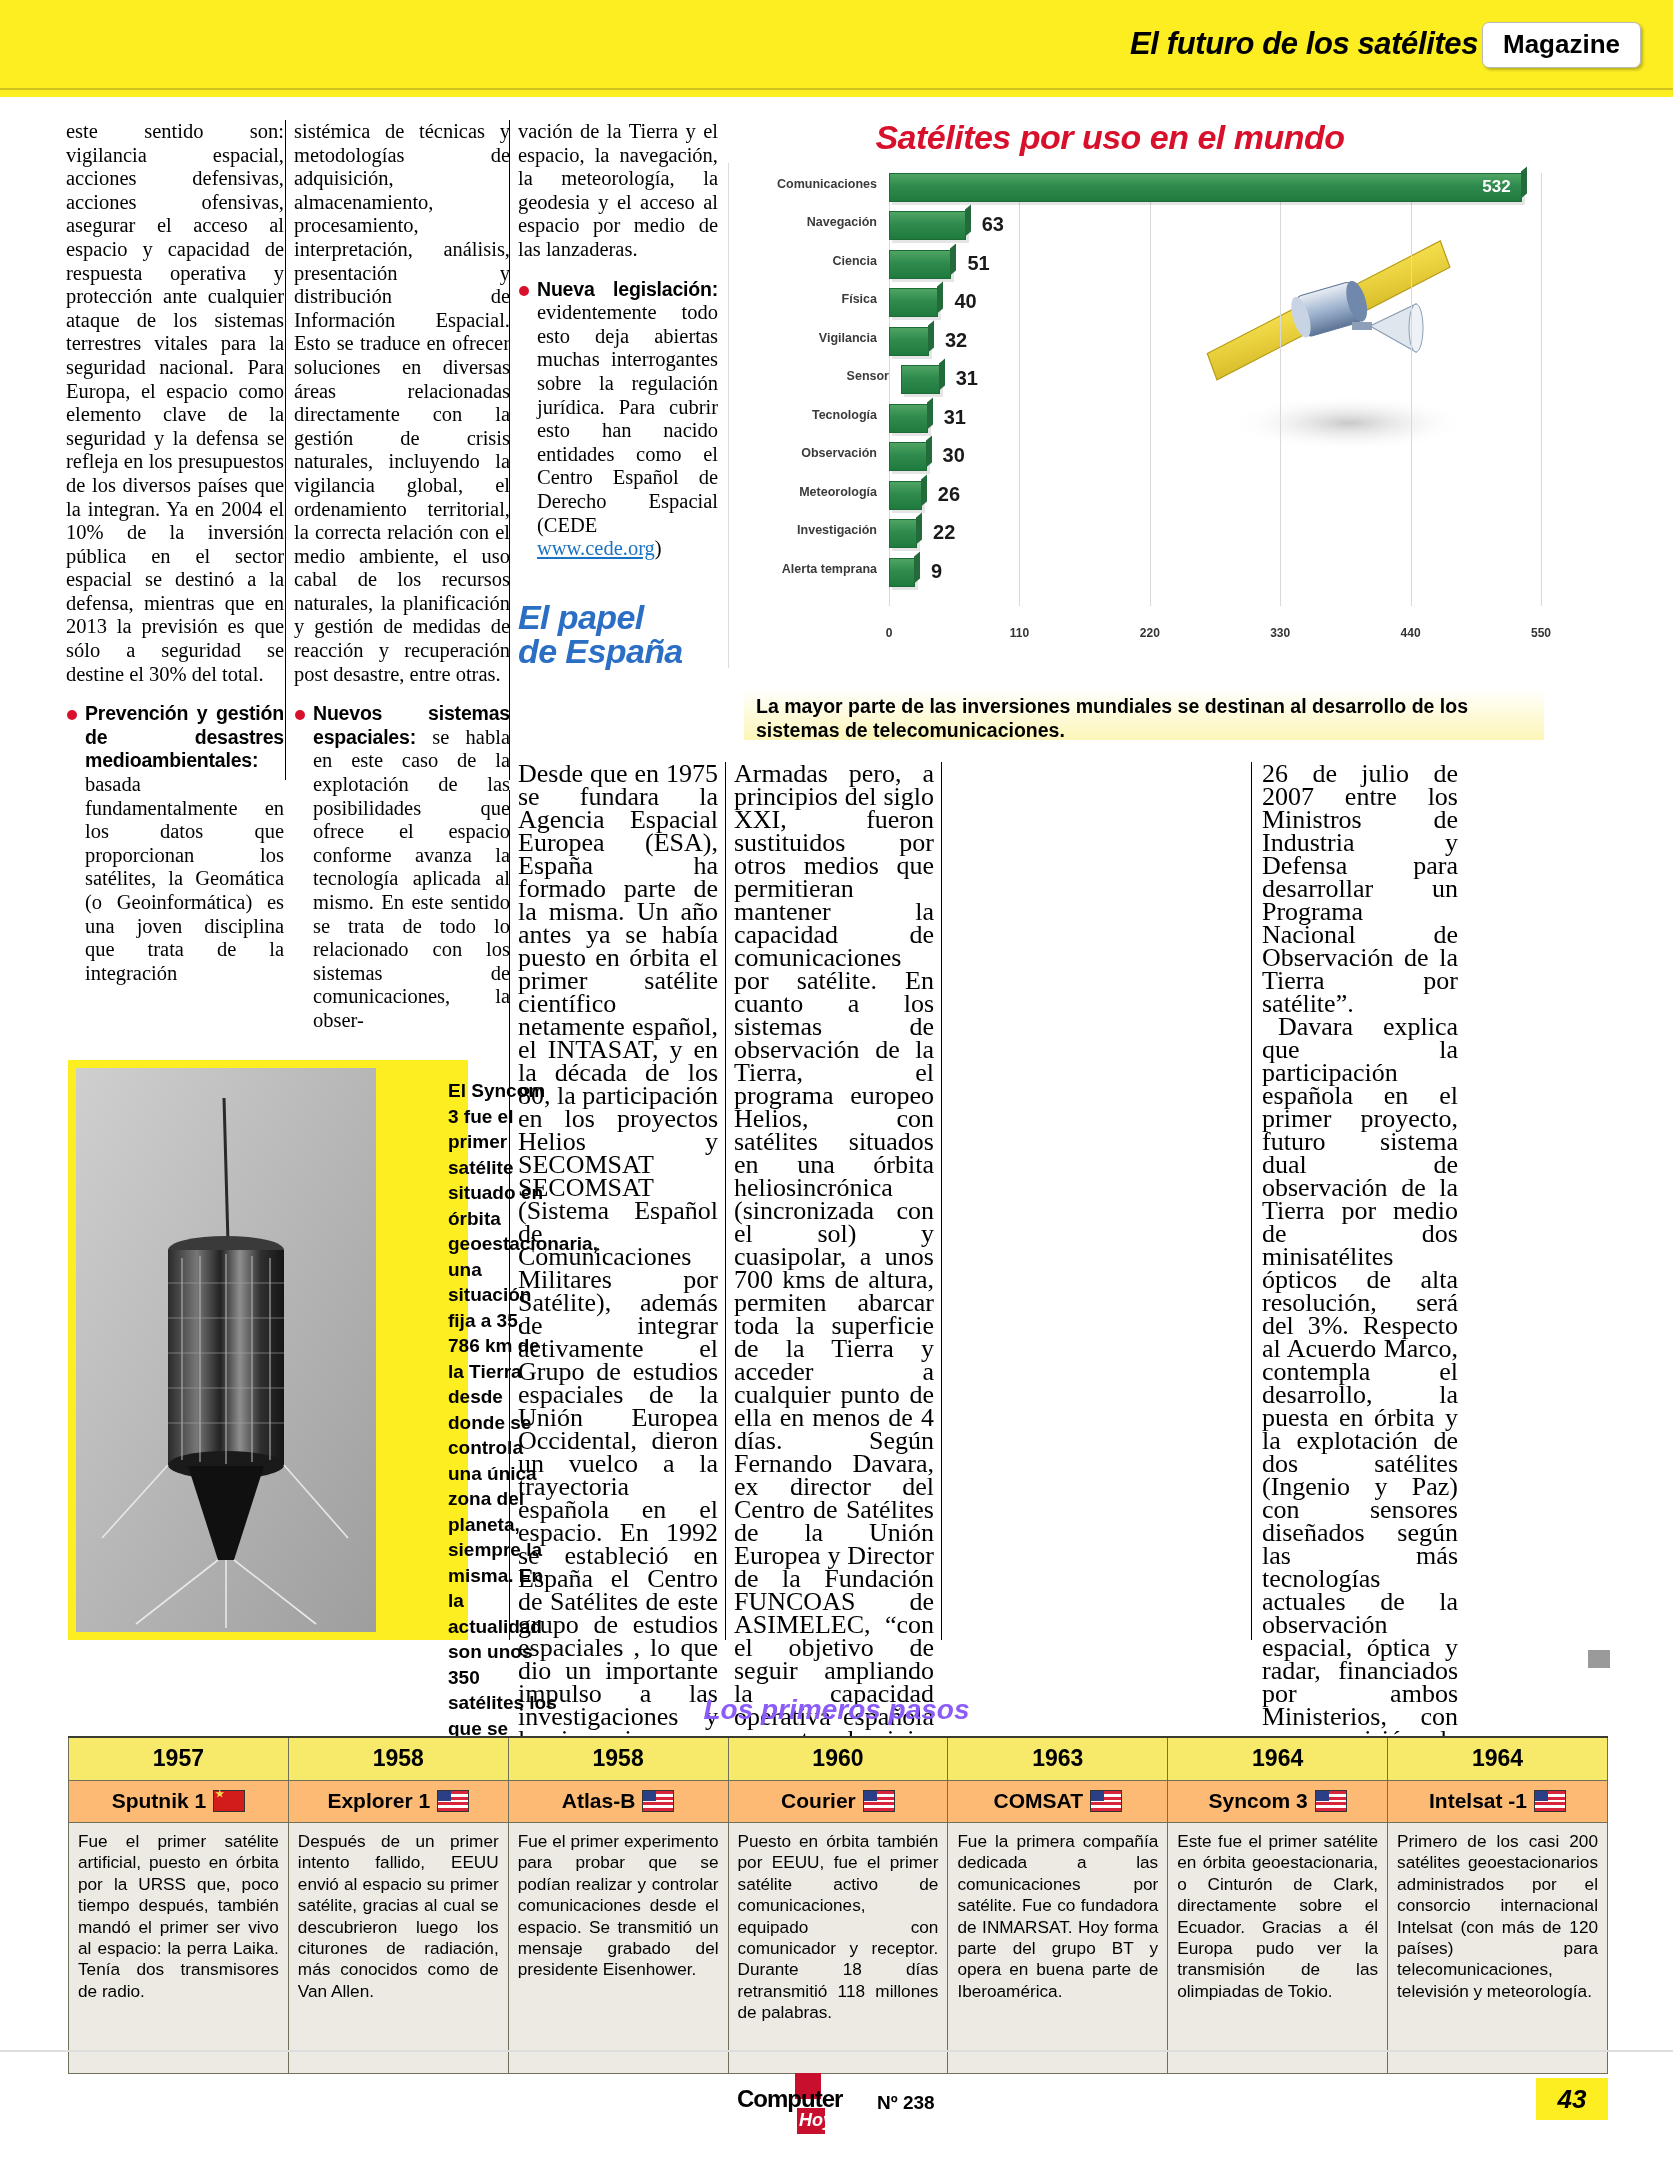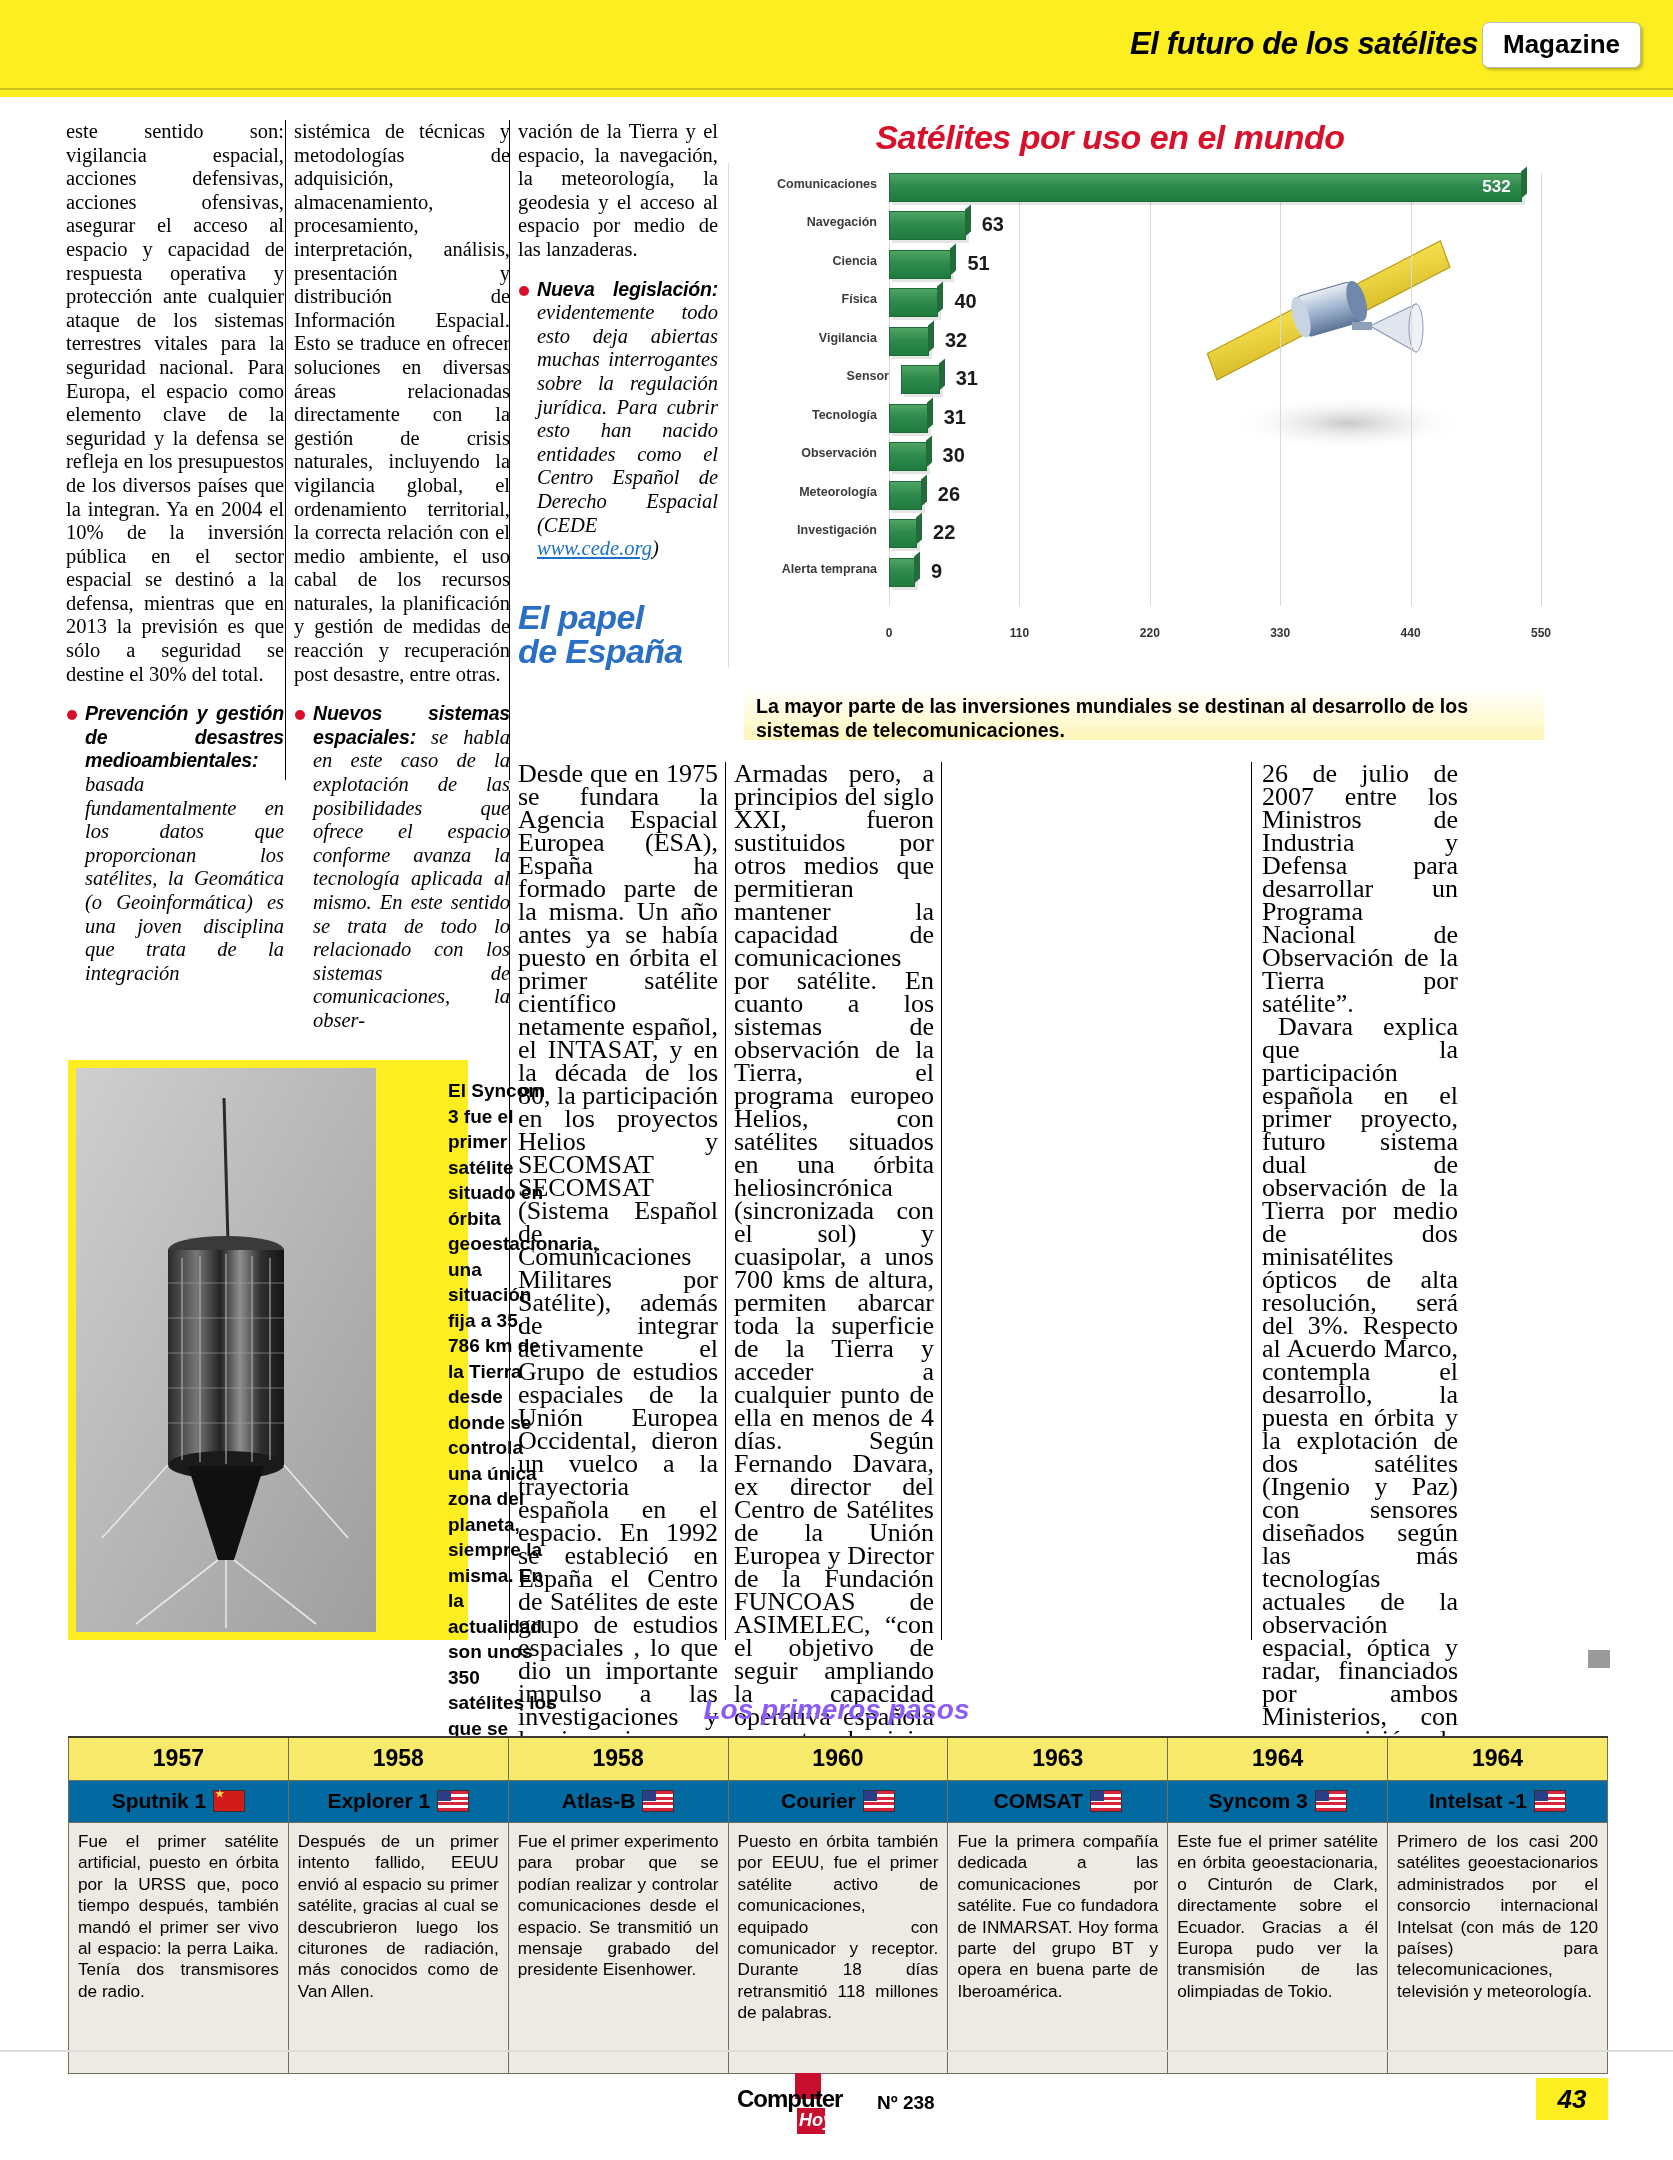--- a/index.html
+++ b/index.html
@@ -20,21 +20,21 @@
   
   .col{position:absolute;text-align:justify;font-size:20.5px;line-height:23.6px;
        font-family:"Liberation Serif",serif;color:#000;}
   .col p{margin:0 0 0 0;text-indent:0;}
   .col1{left:66px;top:120px;width:218px;}
   .col2{left:294px;top:120px;width:216px;}
   .col3{left:518px;top:120px;width:200px;}
 
   .sep{position:absolute;width:1px;background:#000;}
 
-  .hang{position:relative;padding-left:19px;margin-top:16px;text-align:justify;font-style:italic;}
+  .hang{position:relative;padding-left:19px;margin-top:16px;text-align:justify;}
   .hang:before{content:"";position:absolute;left:1px;top:8px;width:10px;height:10px;border-radius:50%;
                background:#d8102c;}
   .hang .bh{font-family:"Liberation Sans",sans-serif;font-weight:bold;font-size:19.5px;
             line-height:23.5px;letter-spacing:-0.2px;}
 
   .weblink{color:#1a72c4;}
 
   
   .sec-head{position:absolute;left:518px;top:600px;width:200px;
             font-family:"Liberation Sans",sans-serif;font-weight:bold;font-style:italic;
@@ -89,21 +89,21 @@
 
   
   .tbl-title{position:absolute;left:0;top:1694px;width:1673px;text-align:center;
              font-family:"Liberation Sans",sans-serif;font-weight:bold;font-style:italic;
              font-size:28px;color:#8b5cf6;}
   .tbl{position:absolute;left:68px;top:1736px;width:1540px;border-collapse:collapse;
        table-layout:fixed;}
   .tbl td{border:1px solid #6f6f5a;vertical-align:top;}
   .tbl .yr{background:#f7e96a;text-align:center;font-family:"Liberation Sans",sans-serif;
            font-weight:bold;font-size:23px;color:#000;padding:7px 0 8px;border-top:2px solid #3a3a30;}
-  .tbl .nm{background:#0369a1;text-align:center;font-family:"Liberation Sans",sans-serif;
+  .tbl .nm{background:#fdba74;text-align:center;font-family:"Liberation Sans",sans-serif;
            font-weight:bold;font-size:21px;color:#000;padding:8px 0 9px;white-space:nowrap;}
   .tbl .bd{background:#eceae3;font-family:"Liberation Sans",sans-serif;font-size:17.2px;
            line-height:21.4px;color:#000;padding:8px 9px 12px;text-align:justify;height:230px;}
   .flag{display:inline-block;width:30px;height:20px;vertical-align:-4px;margin-left:7px;
         border:1px solid #333;}
   .flag-us{background:
       repeating-linear-gradient(to bottom,#d8253c 0 2.9px,#fff 2.9px 5.7px);position:relative;}
   .flag-us:before{content:"";position:absolute;left:0;top:0;width:13px;height:10px;background:#2b3f87;}
   .flag-su{background:#d21c1c;position:relative;}
   .flag-su:before{content:"★";position:absolute;left:1px;top:-3px;color:#f7d94c;font-size:10px;}

